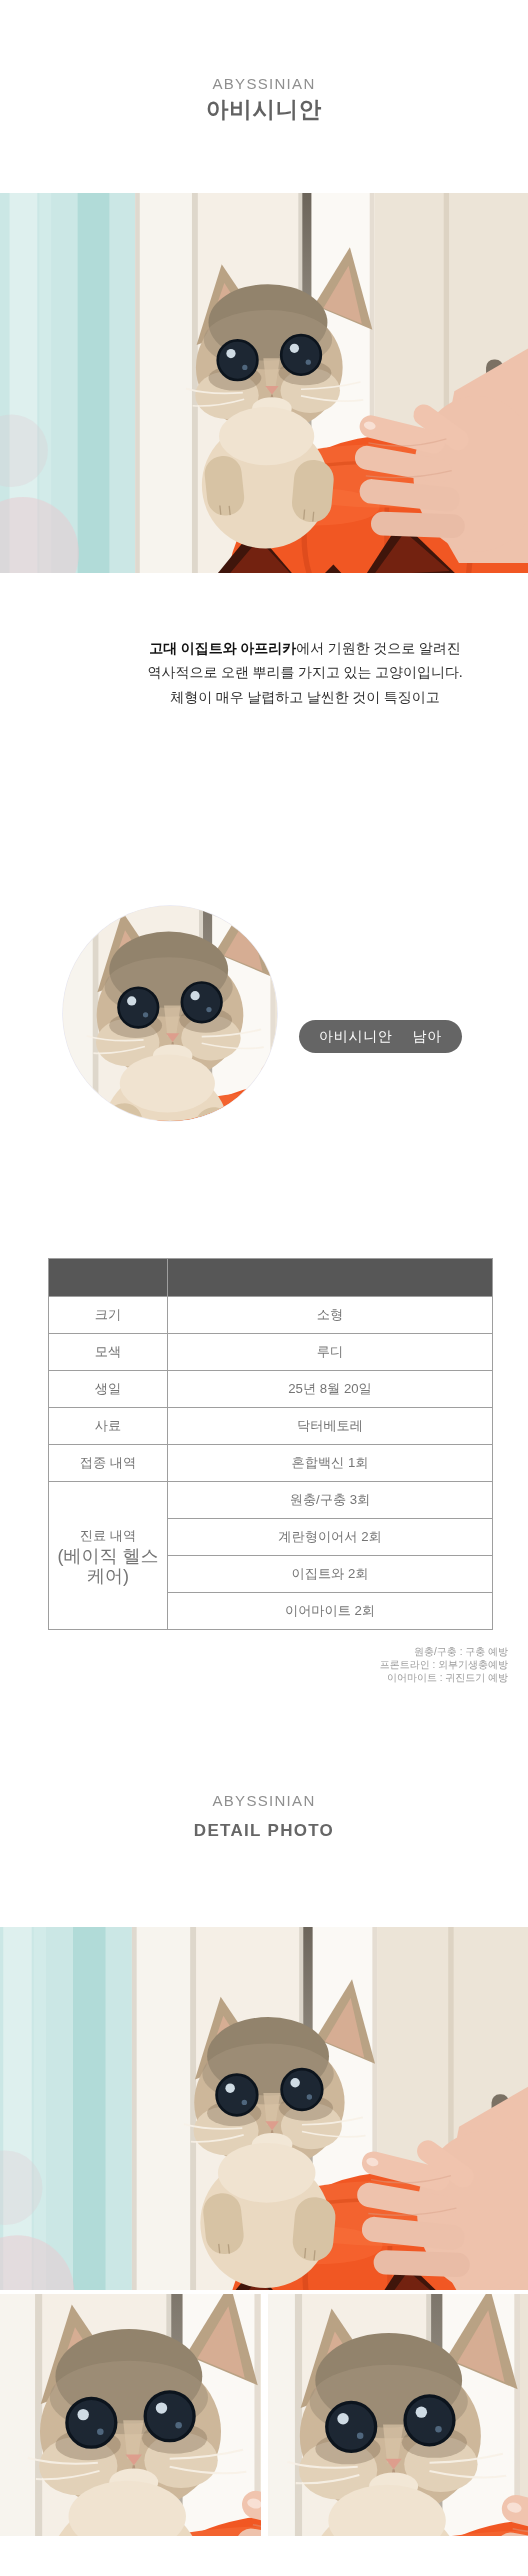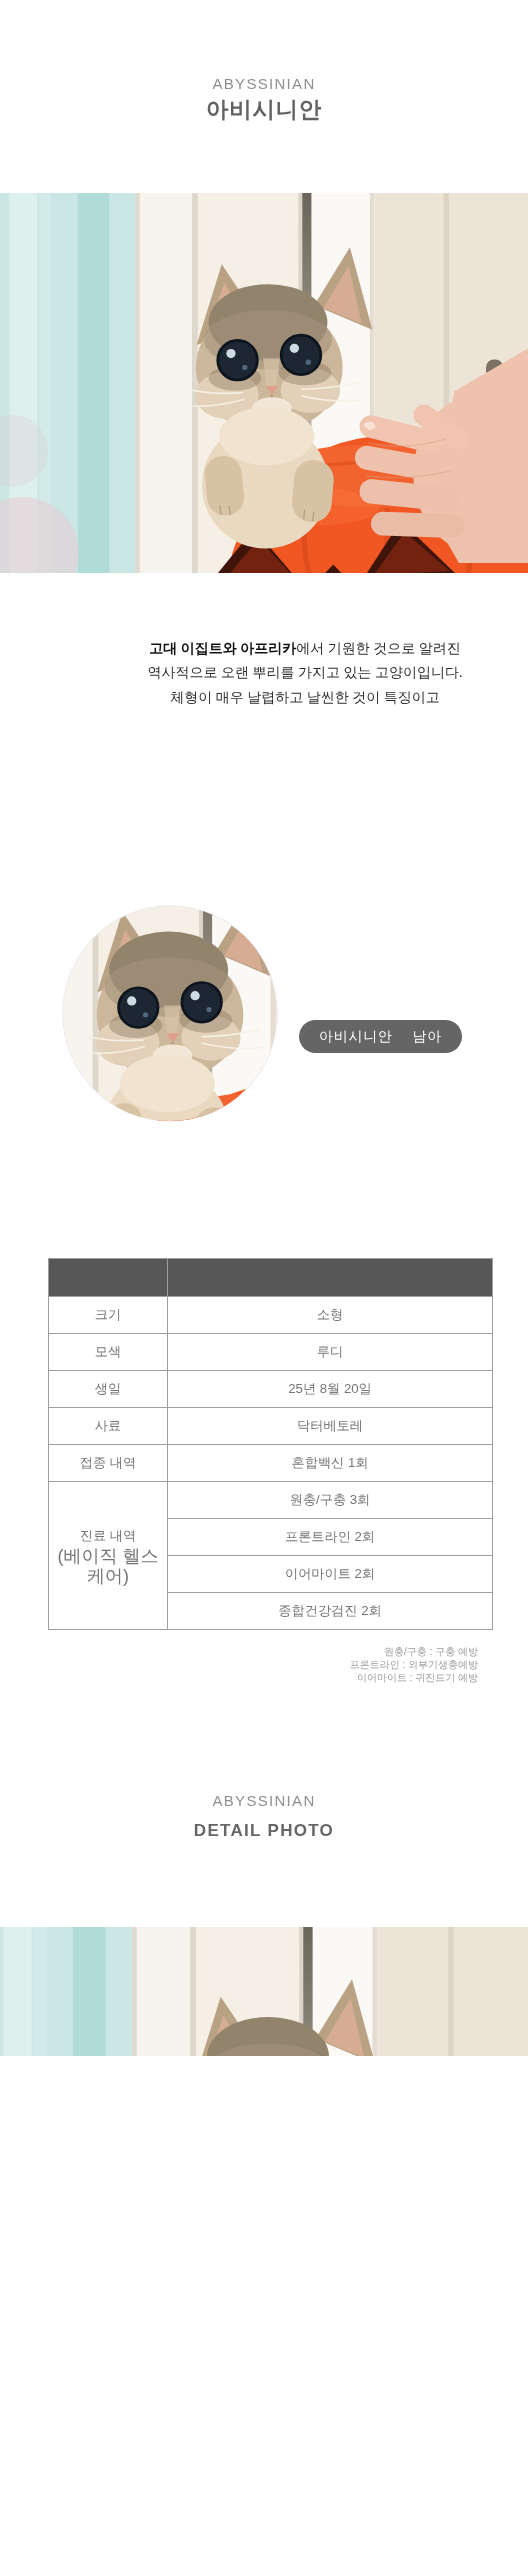--- a/index.html
+++ b/index.html
@@ -1,17 +1,17 @@
 <!DOCTYPE html>
 <html style="font-size:10.6px"><head>
 <meta charset="utf-8">
 <style>
   html,body{margin:0;padding:0;background:#ffffff;}
   body{font-family:"Liberation Sans","DejaVu Sans",sans-serif;}
-  #page{position:relative;width:528px;height:2056px;background:#ffffff;overflow:hidden;margin:0 auto;}
+  #page{position:relative;width:528px;height:2536px;background:#ffffff;overflow:hidden;margin:0 auto;}
 
   
   .h-en{position:absolute;left:0;width:528px;text-align:center;color:#8f8f8f;
         font-size:15px;line-height:20px;letter-spacing:1.3px;font-weight:400;}
   .h-ko{position:absolute;left:0;width:528px;text-align:center;color:#626262;
         font-size:22.5px;line-height:28px;letter-spacing:0.7px;font-weight:800;}
   .title-en{top:74px;}
   .title-ko{top:96px;}
   .detail-en{top:1791px;}
   .detail-main{top:1815px;font-size:17px;line-height:32px;letter-spacing:1.3px;color:#666666;}
@@ -41,21 +41,21 @@
   table.info{position:absolute;top:1258px;left:48px;width:445px;border-collapse:collapse;
              table-layout:fixed;}
   table.info td{border:0.7px solid #9e9e9e;height:36px;text-align:center;vertical-align:middle;
                 color:#757575;font-size:13.2px;padding:0;}
   table.info col.c1{width:119px;}
   table.info tr.hdr td{background:#575757;height:37px;}
   table.info td.care{line-height:20px;}
   table.info td.care .sub{font-size:18px;}
 
   
-  .footnotes{position:absolute;top:1645px;right:50px;text-align:right;color:#9b9b9b;
+  .footnotes{position:absolute;top:1645px;right:20px;text-align:right;color:#9b9b9b;
              font-size:10px;line-height:13.2px;}
 
   .hidden-defs{position:absolute;width:0;height:0;overflow:hidden;}
 </style>
 </head>
 <body>
 
 <svg class="hidden-defs" aria-hidden="true">
   <defs>
     <linearGradient id="frameGrad" x1="0" y1="0" x2="0" y2="1">
@@ -216,27 +216,27 @@
         <td>혼합백신 1회</td>
       </tr>
       <tr>
         <td class="care" rowspan="4">
           <div>진료 내역</div>
           <div class="sub">(베이직 헬스케어)</div>
         </td>
         <td>원충/구충 3회</td>
       </tr>
       <tr>
-        <td>프론트라인 2회</td>
+        <td>계란형이어서 2회</td>
+      </tr>
+      <tr>
+        <td>이집트와 2회</td>
       </tr>
       <tr>
         <td>이어마이트 2회</td>
-      </tr>
-      <tr>
-        <td>종합건강검진 2회</td>
       </tr>
     </tbody>
   </table>
 
   <div class="footnotes">
     <div>원충/구충 : 구충 예방</div>
     <div>프론트라인 : 외부기생충예방</div>
     <div>이어마이트 : 귀진드기 예방</div>
   </div>
 

